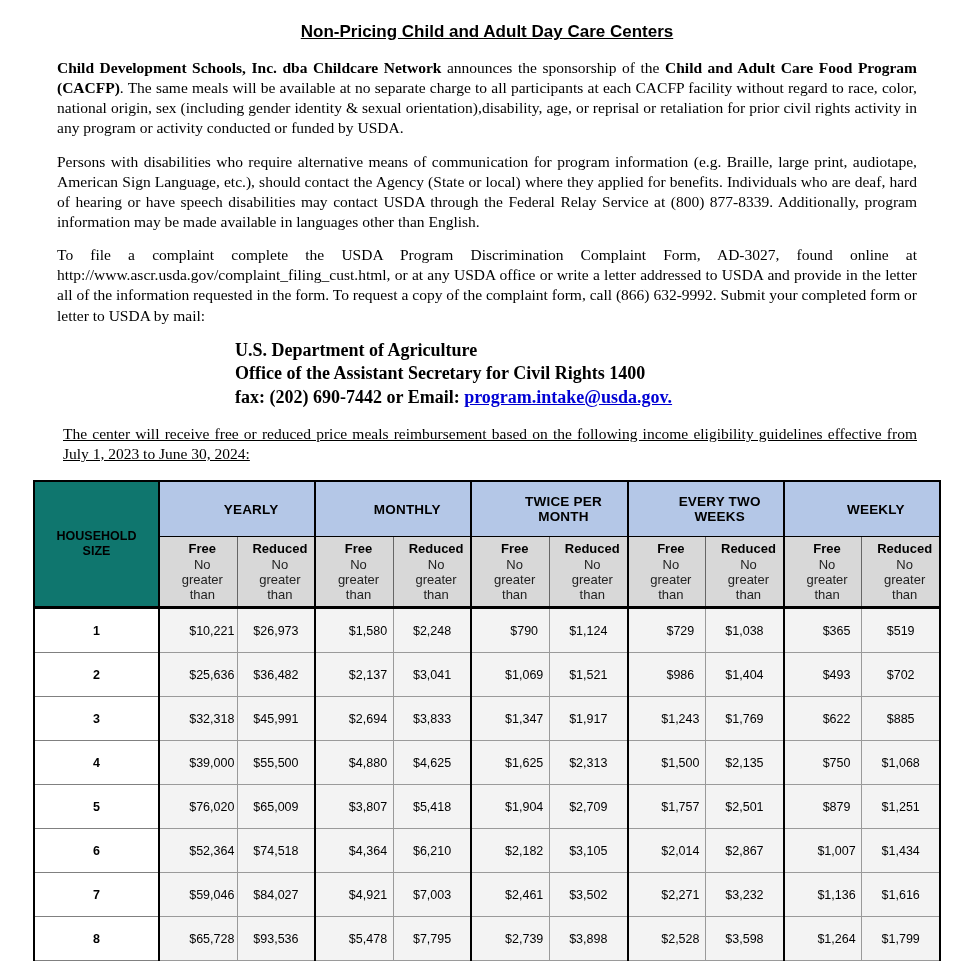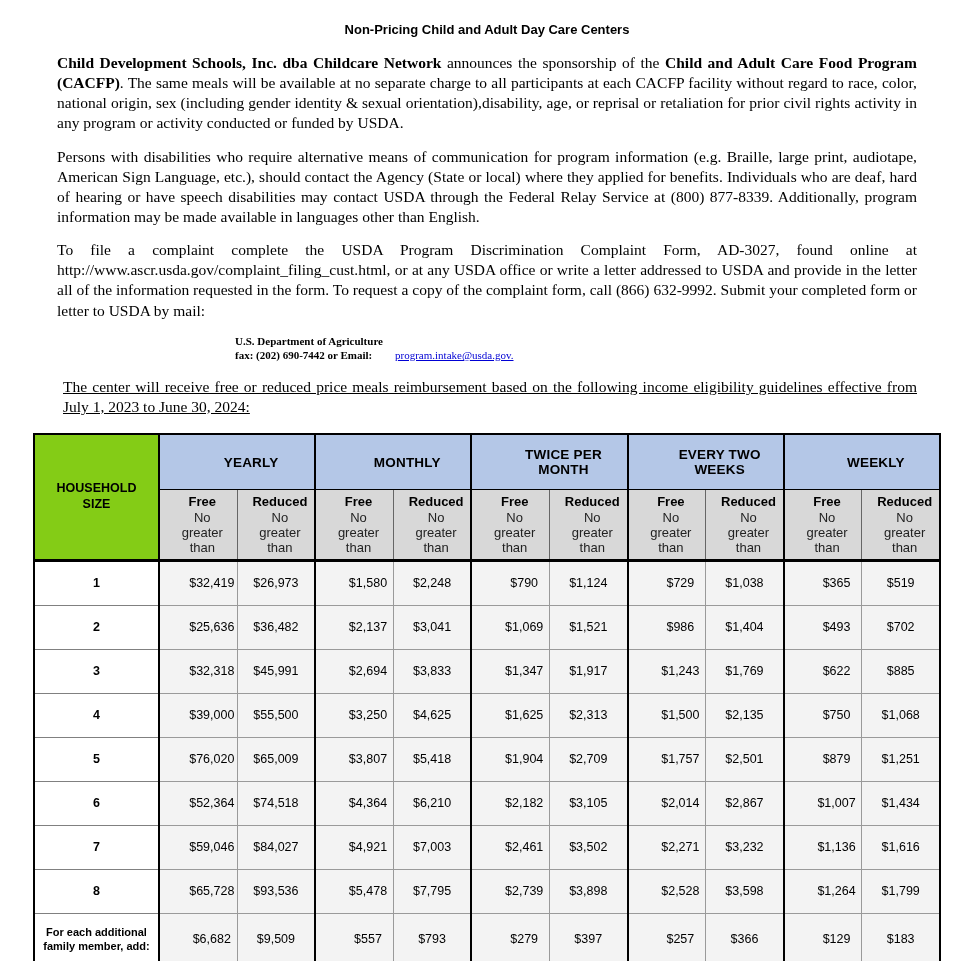--- a/index.html
+++ b/index.html
@@ -10,40 +10,40 @@
   }
   html,body{margin:0;padding:0;background:#fff;}
   .page{
     width:974px;min-height:961px;box-sizing:border-box;
     padding:14px 57px 22px 57px;
     font-family:"Liberation Serif",serif;
     font-size:15.5px;color:#000;background:#fff;
   }
   .title{
     font-family:"Liberation Sans",sans-serif;
-    font-size:13px;font-weight:bold;text-align:center;
-    margin:8px 0 16px 0;
+    font-size:17px;font-weight:bold;text-align:center;
+    text-decoration:underline;margin:8px 0 16px 0;
   }
   .para{ text-align:justify;margin:0 0 13px 0;line-height:1.3;font-family:Liberation Serif, serif; }
   .address{
-    margin:2px 0 14px 178px;font-weight:bold;font-size:11px;line-height:1.32;
-  }
-  .address a{ color:var(--link);font-weight:normal;text-decoration:underline;margin-left:20px; }
+    margin:2px 0 14px 178px;font-weight:bold;font-size:18px;line-height:1.32;
+  }
+  .address a{ color:var(--link);font-weight:bold;text-decoration:underline; }
   .intro{ text-align:justify;margin:4px 0 16px 6px;line-height:1.3;text-decoration:underline; }
 
   table.elig{
     border-collapse:collapse;table-layout:fixed;
     width:908px;margin-left:-24px;
     font-family:"Liberation Sans",sans-serif;
     border:2px solid #000;
   }
   table.elig col.c-label{width:125px;}
   
   th.corner{
-    background:#84cc16;border-right:2px solid #000;border-bottom:3px solid #000;
+    background:#0f766e;border-right:2px solid #000;border-bottom:3px solid #000;
     font-size:12.5px;font-weight:bold;vertical-align:middle;padding:0;
   }
   th.corner .inner{max-width:92px;margin:0 auto;line-height:1.25;}
   th.group{
     background:var(--group-bg);
     border:1px solid #000;
     font-size:13.5px;font-weight:bold;height:52px;vertical-align:middle;
     letter-spacing:.2px;
   }
   th.sub{
@@ -75,20 +75,21 @@
   <h1 class="title">Non-Pricing Child and Adult Day Care Centers</h1>
 
   <div id="paragraphs">
       <p class="para"><b>Child Development Schools, Inc. dba Childcare Network</b><span> announces the sponsorship of the </span><b>Child and Adult Care Food Program (CACFP)</b><span>. The same meals will be available at no separate charge to all participants at each CACFP facility without regard to race, color, national origin, sex (including gender identity &amp; sexual orientation),disability, age, or reprisal or retaliation for prior civil rights activity in any program or activity conducted or funded by USDA.</span></p>
       <p class="para"><span>Persons with disabilities who require alternative means of communication for program information (e.g. Braille, large print, audiotape, American Sign Language, etc.), should contact the Agency (State or local) where they applied for benefits. Individuals who are deaf, hard of hearing or have speech disabilities may contact USDA through the Federal Relay Service at (800) 877-8339. Additionally, program information may be made available in languages other than English.</span></p>
       <p class="para"><span>To file a complaint complete the USDA Program Discrimination Complaint Form, AD-3027, found online at http://www.ascr.usda.gov/complaint_filing_cust.html, or at any USDA office or write a letter addressed to USDA and provide in the letter all of the information requested in the form. To request a copy of the complaint form, call (866) 632-9992. Submit your completed form or letter to USDA by mail:</span></p>
     </div>
 
   <div class="address">
       <div>U.S. Department of Agriculture</div>
+      <div>Office of the Assistant Secretary for Civil Rights 1400</div>
       <div><span>fax: (202) 690-7442 or Email: </span><a href="#">program.intake@usda.gov.</a></div>
     </div>
 
   <p class="intro">The center will receive free or reduced price meals reimbursement based on the following income eligibility guidelines effective from July 1, 2023 to June 30, 2024:</p>
 
   <table class="elig">
     <colgroup>
       <col class="c-label">
         <col>
         <col>
@@ -151,21 +152,21 @@
           </th>
           <th class="sub">
             <div>Reduced</div>
             <div class="note">No greater than</div>
           </th>
         </tr>
       </thead>
     <tbody id="elig-body">
         <tr>
           <th class="rowlabel">1</th>
-          <td class="grp-start">$32,419</td>
+          <td class="grp-start">$10,221</td>
           <td>$26,973</td>
           <td class="grp-start">$1,580</td>
           <td>$2,248</td>
           <td class="grp-start">$790</td>
           <td>$1,124</td>
           <td class="grp-start">$729</td>
           <td>$1,038</td>
           <td class="grp-start">$365</td>
           <td>$519</td>
         </tr>
@@ -192,21 +193,21 @@
           <td>$1,917</td>
           <td class="grp-start">$1,243</td>
           <td>$1,769</td>
           <td class="grp-start">$622</td>
           <td>$885</td>
         </tr>
         <tr>
           <th class="rowlabel">4</th>
           <td class="grp-start">$39,000</td>
           <td>$55,500</td>
-          <td class="grp-start">$3,250</td>
+          <td class="grp-start">$4,880</td>
           <td>$4,625</td>
           <td class="grp-start">$1,625</td>
           <td>$2,313</td>
           <td class="grp-start">$1,500</td>
           <td>$2,135</td>
           <td class="grp-start">$750</td>
           <td>$1,068</td>
         </tr>
         <tr>
           <th class="rowlabel">5</th>

